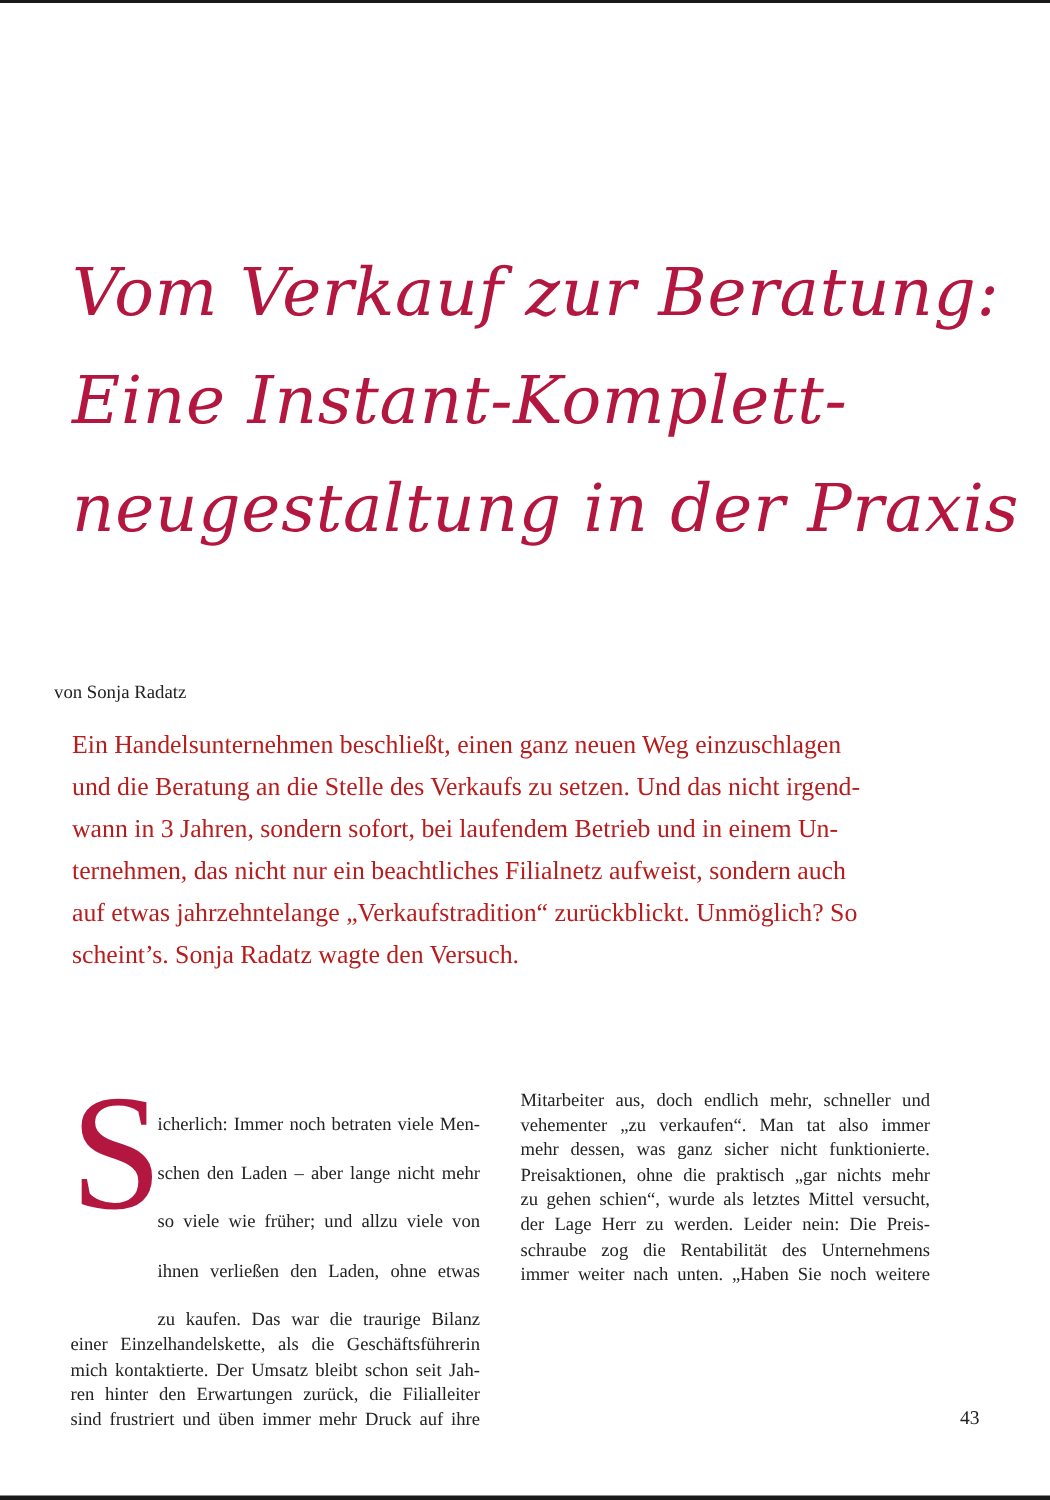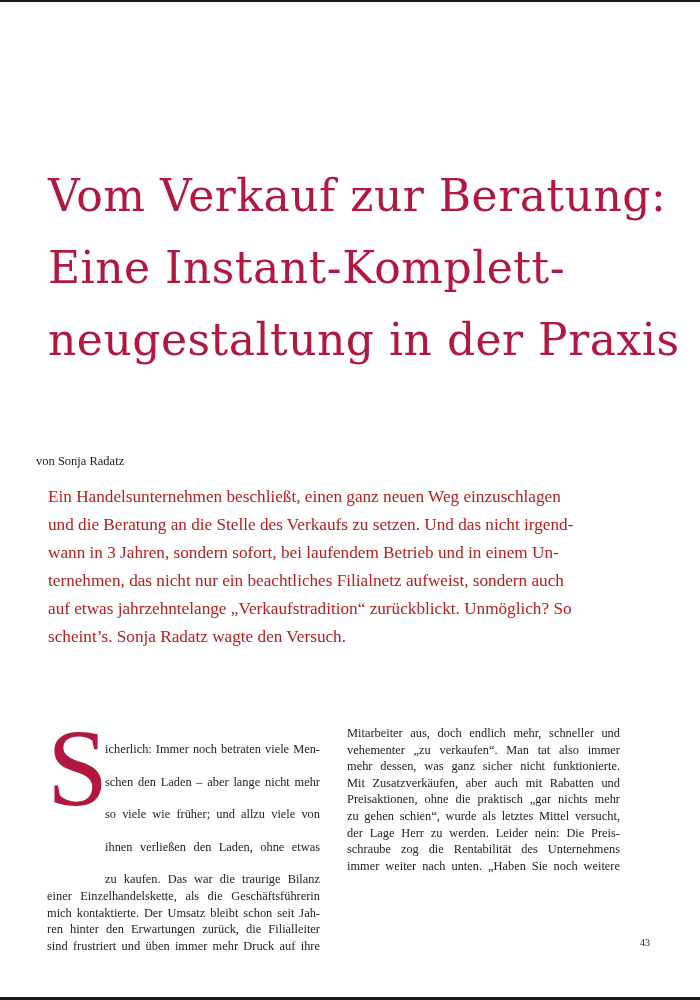--- a/index.html
+++ b/index.html
@@ -27,20 +27,21 @@
       width: 700px; height: 3px;
       background: #1a1a1a;
     }
     .title {
       position: absolute;
       left: 48px;
       top: 160px;
       width: 620px;
       margin: 0;
       font-family: "DejaVu Serif", "Liberation Serif", serif;
+      font-style: italic;
       font-weight: normal;
       font-size: 44px;
       line-height: 72px;
       color: #b3173f;
       letter-spacing: 0.5px;
     }
     .title span { display: block; white-space: nowrap; }
     .byline {
       position: absolute;
       left: 36px;
@@ -82,21 +83,21 @@
       top: 718px;
       font-family: "Liberation Serif", "DejaVu Serif", serif;
       font-size: 110px;
       line-height: 100px;
       color: #b3173f;
     }
     .page-number {
       position: absolute;
       left: 640px;
       top: 937px;
-      font-size: 10px;
+      font-size: 13px;
       color: #222;
     }
   </style>
 </head>
 <body>
 
 <div class="top-rule"></div>
 
 <h1 class="title">
   <span>Vom Verkauf zur Beratung:</span>
@@ -126,21 +127,20 @@
   <span class="line">einer Einzelhandelskette, als die Geschäftsführerin</span>
   <span class="line">mich kontaktierte. Der Umsatz bleibt schon seit Jah-</span>
   <span class="line">ren hinter den Erwartungen zurück, die Filialleiter</span>
   <span class="line">sind frustriert und üben immer mehr Druck auf ihre</span>
 </div>
 
 <div class="col col-right">
   <span class="line">Mitarbeiter aus, doch endlich mehr, schneller und</span>
   <span class="line">vehementer „zu verkaufen“. Man tat also immer</span>
   <span class="line">mehr dessen, was ganz sicher nicht funktionierte.</span>
-  <span class="line">Mit Zusatzverkäufen, aber auch mit Rabatten und</span>
   <span class="line">Preisaktionen, ohne die praktisch „gar nichts mehr</span>
   <span class="line">zu gehen schien“, wurde als letztes Mittel versucht,</span>
   <span class="line">der Lage Herr zu werden. Leider nein: Die Preis-</span>
   <span class="line">schraube zog die Rentabilität des Unternehmens</span>
   <span class="line">immer weiter nach unten. „Haben Sie noch weitere</span>
 </div>
 
 <div class="page-number">43</div>
 
 <div class="bottom-rule"></div>

